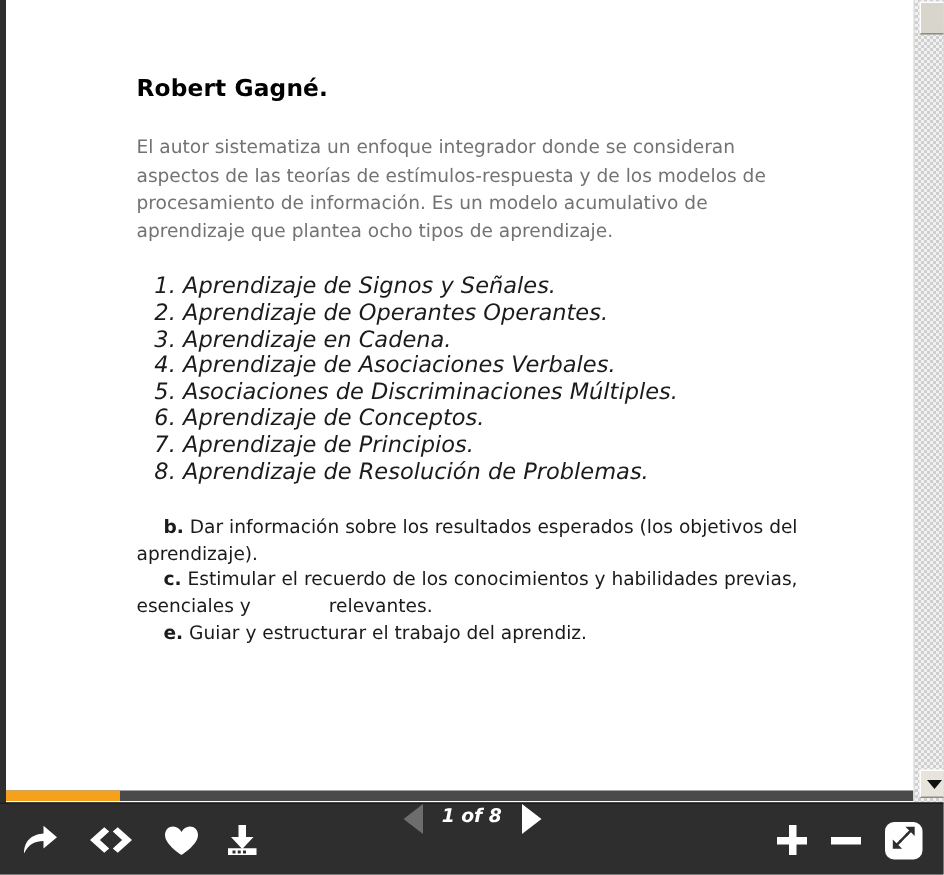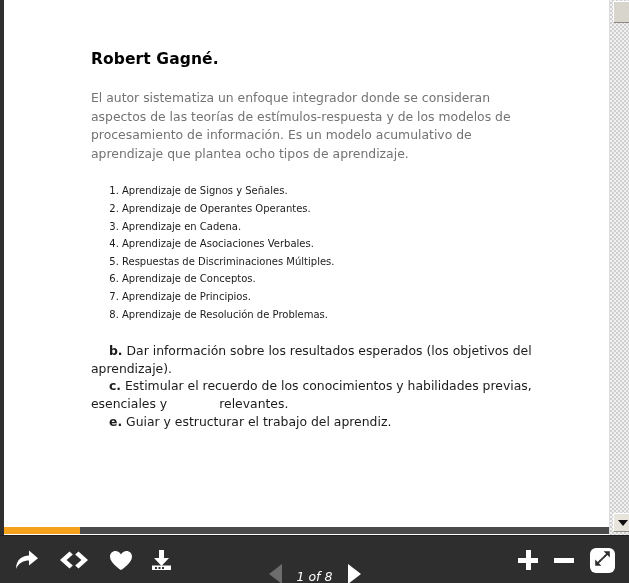--- a/index.html
+++ b/index.html
@@ -61,22 +61,23 @@
     font-size: 12.4px;
     line-height: 18.6px;
     margin: 0 0 19px 0;
     color: #737373;
   }
 
   ol.num-list {
     list-style: decimal;
     margin: 0 0 19px 0;
     padding-left: 31px;
-    font-size: 10px;
+    font-size: 15px;
     line-height: 17.6px;
+    font-style: italic;
   }
   ol.num-list li {
     margin: 0;
     padding: 0;
   }
 
   .letter-list {
     margin: 0;
     padding: 0;
     font-size: 12.4px;
@@ -179,24 +180,25 @@
     align-items: center;
     gap: 17px;
   }
   .tb-center {
     position: absolute;
     left: 0;
     top: 0;
     width: 629px;
     height: 48px;
     display: flex;
-    align-items: flex-end;
+    align-items: flex-start;
     justify-content: center;
     gap: 11px;
     pointer-events: none;
+    font-weight: bold;
   }
   .tb-center > * { pointer-events: auto; }
   .tb-right {
     position: absolute;
     right: 14px;
     top: 0;
     height: 48px;
     display: flex;
     align-items: center;
     gap: 16px;
@@ -280,21 +282,21 @@
 
         <h1 class="doc-title">Robert Gagné.</h1>
 
         <p class="doc-para">El autor sistematiza un enfoque integrador donde se consideran aspectos de las teorías de estímulos-respuesta y de los modelos de procesamiento de información. Es un modelo acumulativo de aprendizaje que plantea ocho tipos de aprendizaje.</p>
 
         <ol class="num-list">
           <li>Aprendizaje de Signos y Señales.</li>
           <li>Aprendizaje de Operantes Operantes.</li>
           <li>Aprendizaje en Cadena.</li>
           <li>Aprendizaje de Asociaciones Verbales.</li>
-          <li>Respuestas de Discriminaciones Múltiples.</li>
+          <li>Asociaciones de Discriminaciones Múltiples.</li>
           <li>Aprendizaje de Conceptos.</li>
           <li>Aprendizaje de Principios.</li>
           <li>Aprendizaje de Resolución de Problemas.</li>
         </ol>
 
 
         <div class="letter-list">
 
 
           <div class="letter-item">

